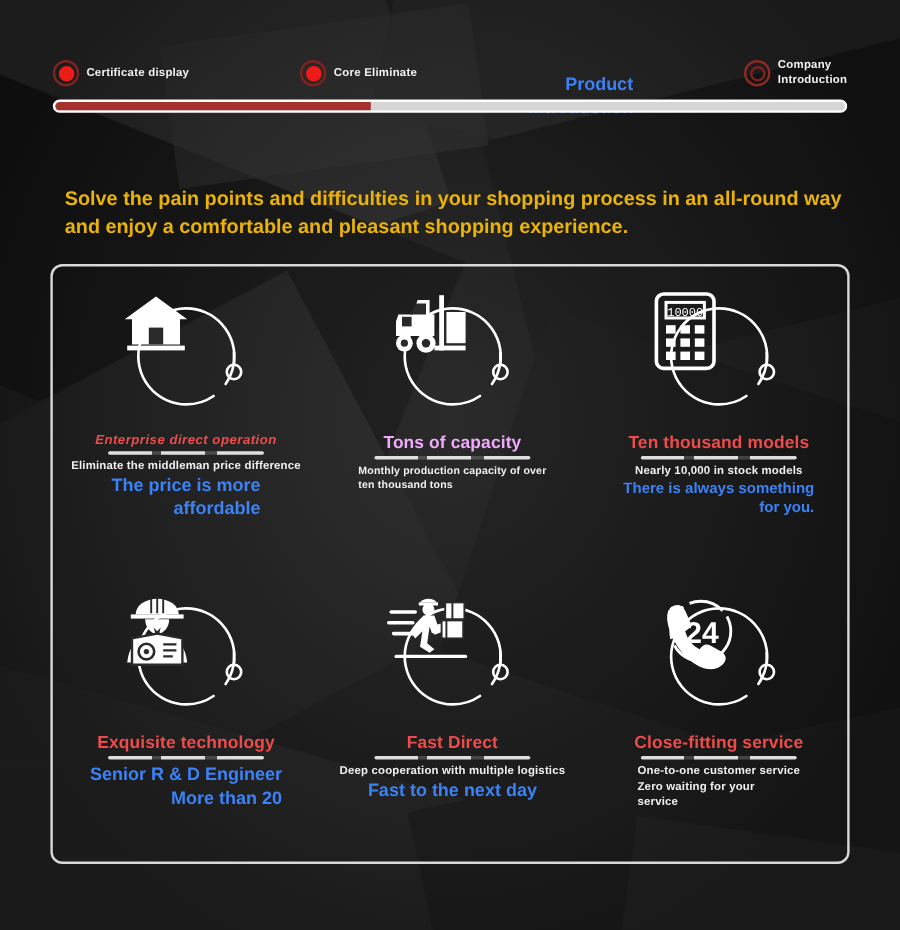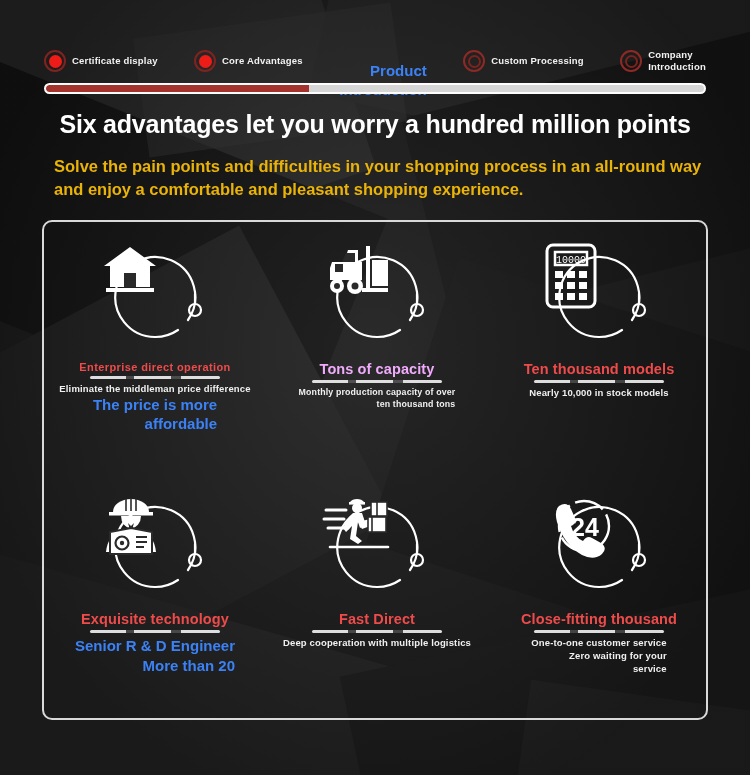--- a/index.html
+++ b/index.html
@@ -88,21 +88,21 @@
   .ring svg{ position:absolute; left:0; top:0; }
   .glyph{ position:absolute; left:0; top:0; width:110px; height:110px;
           display:flex; align-items:center; justify-content:center; }
 
   .title{ margin-top:9px; font-size:14.5px; font-weight:700; color:#ef4b4b; letter-spacing:.1px; text-align:center; }
   .cell.small-title .title{ font-size:11px; letter-spacing:.4px; }
   .divider{ margin-top:3px; width:130px; height:3px;
             background:linear-gradient(90deg, rgba(255,255,255,.85) 0 28%, rgba(255,255,255,.18) 28% 34%,
                        rgba(255,255,255,.85) 34% 62%, rgba(255,255,255,.18) 62% 70%,
                        rgba(255,255,255,.85) 70% 100%); border-radius:2px; }
-  .desc{ margin-top:4px; font-size:9.5px; font-weight:700; color:#f0f0f0; text-align:right; line-height:1.35; letter-spacing:.15px; }
+  .desc{ margin-top:4px; font-size:9.5px; font-weight:700; color:#f0f0f0; text-align:left; line-height:1.35; letter-spacing:.15px; }
   .big{ margin-top:-1px; font-size:15px; font-weight:700; color:#3b82f6; text-align:right; line-height:1.3; }
   .big.sm{ font-size:12.5px; }
   .desc.sm{ font-size:8.8px; }
 </style>
 </head>
 <body>
 
 <div class="bg">
   <div class="facet f1"></div>
     <div class="facet f2"></div>
@@ -123,42 +123,35 @@
     <div class="nav-item active">
       <span class="dot">
           <i></i>
         </span>
       <span class="nav-label">Certificate display</span>
     </div>
     <div class="nav-item active">
       <span class="dot">
           <i></i>
         </span>
-      <span class="nav-label">Core Advantages</span>
+      <span class="nav-label">Core Eliminate</span>
     </div>
     <div class="nav-item big"><br>      <br>      Product<br>Introduction<br>    </div>
-    <div class="nav-item">
-      <span class="dot">
-          <i></i>
-        </span>
-      <span class="nav-label">Custom Processing</span>
-    </div>
     <div class="nav-item">
       <span class="dot">
           <i></i>
         </span>
       <span class="nav-label">Company<br>Introduction</span>
     </div>
   </div>
 
   <div class="progress">
     <div class="fill" id="pfill" style="width: 40%; background: rgb(163, 51, 44);"></div>
   </div>
 
-  <div class="headline">Six advantages let you worry a hundred million points</div>
   <div class="subline">Solve the pain points and difficulties in your shopping process in an all-round way and enjoy a comfortable and pleasant shopping experience.</div>
 
   <div class="frame">
     <div class="grid">
 
       <div class="cell small-title">
         <div class="ring">
           <svg width="110" height="110" viewBox="0 0 110 110">
             <path d="M88 78 A40 40 0 1 0 55 95 A40 40 0 0 0 78 88" fill="none" stroke="#fff" stroke-width="2.2" stroke-linecap="round"></path>
             <path d="M95 55 A40 40 0 0 0 88 34" fill="none" stroke="#fff" stroke-width="2.2" stroke-linecap="round" opacity="0"></path>
@@ -166,21 +159,21 @@
             <circle cx="95" cy="68" r="6" fill="none" stroke="#fff" stroke-width="2.2"></circle>
           </svg>
           <div class="glyph">
             <svg width="60" height="58" viewBox="0 0 60 58">
               <path d="M4 24 L30 5 L56 24 L50 24 L50 45 L10 45 L10 24 Z" fill="#fff"></path>
               <rect x="24" y="31" width="12" height="14" fill="#2a2a2a"></rect>
               <rect x="6" y="46" width="48" height="4" fill="#fff"></rect>
             </svg>
           </div>
         </div>
-        <div class="title" style="color: rgb(239, 75, 75);">Enterprise direct operation</div>
+        <div class="title" style="color: rgb(239, 75, 75); font-style: italic;">Enterprise direct operation</div>
         <div class="divider"></div>
         <div class="desc">Eliminate the middleman price difference</div>
         <div class="big">The price is more<br>affordable</div>
       </div>
 
       <div class="cell">
         <div class="ring">
           <svg width="110" height="110" viewBox="0 0 110 110">
             <path d="M88 78 A40 40 0 1 0 55 95 A40 40 0 0 0 78 88" fill="none" stroke="#fff" stroke-width="2.2" stroke-linecap="round"></path>
             <path d="M95 52 L95 62" fill="none" stroke="#fff" stroke-width="2.2" stroke-linecap="round"></path>
@@ -228,20 +221,21 @@
                 <rect x="11" y="51" width="8" height="7"></rect>
                   <rect x="23" y="51" width="8" height="7"></rect>
                   <rect x="35" y="51" width="8" height="7"></rect>
               </g>
             </svg>
           </div>
         </div>
         <div class="title" style="color: rgb(239, 75, 75);">Ten thousand models</div>
         <div class="divider"></div>
         <div class="desc">Nearly 10,000 in stock models</div>
+        <div class="big sm">There is always something<br>for you.</div>
       </div>
 
       <div class="cell">
         <div class="ring">
           <svg width="110" height="110" viewBox="0 0 110 110">
             <path d="M88 78 A40 40 0 1 0 55 95 A40 40 0 0 0 78 88" fill="none" stroke="#fff" stroke-width="2.2" stroke-linecap="round"></path>
             <path d="M95 52 L95 62" fill="none" stroke="#fff" stroke-width="2.2" stroke-linecap="round"></path>
             <circle cx="95" cy="68" r="6" fill="none" stroke="#fff" stroke-width="2.2"></circle>
           </svg>
           <div class="glyph">
@@ -284,38 +278,39 @@
               <rect x="49" y="10" width="16" height="14" fill="#fff" stroke="#2a2a2a" stroke-width="1.6"></rect>
               <rect x="46" y="25" width="18" height="15" fill="#fff" stroke="#2a2a2a" stroke-width="1.6"></rect>
               <path d="M55 10 L55 24 M50 25 L50 40" stroke="#2a2a2a" stroke-width="1.6"></path>
               <path d="M8 55 L66 55" stroke="#fff" stroke-width="2.6" stroke-linecap="round"></path>
             </svg>
           </div>
         </div>
         <div class="title" style="color: rgb(239, 75, 75);">Fast Direct</div>
         <div class="divider"></div>
         <div class="desc">Deep cooperation with multiple logistics</div>
+        <div class="big">Fast to the next day</div>
       </div>
 
       <div class="cell">
         <div class="ring">
           <svg width="110" height="110" viewBox="0 0 110 110">
             <path d="M88 78 A40 40 0 1 0 55 95 A40 40 0 0 0 78 88" fill="none" stroke="#fff" stroke-width="2.2" stroke-linecap="round"></path>
             <path d="M95 52 L95 62" fill="none" stroke="#fff" stroke-width="2.2" stroke-linecap="round"></path>
             <circle cx="95" cy="68" r="6" fill="none" stroke="#fff" stroke-width="2.2"></circle>
           </svg>
           <div class="glyph">
             <svg width="74" height="70" viewBox="0 0 74 70">
               <circle cx="40" cy="34" r="25" fill="none" stroke="#fff" stroke-width="2.4" stroke-dasharray="30 6 30 6 30 6"></circle>
               <text x="41" y="44" font-family="'Liberation Sans', sans-serif" font-size="25" font-weight="700" fill="#fff" text-anchor="middle">24</text>
               <path d="M15 14 q8-5 12 3 l4 9 q2 5-4 8 q3 11 12 15 q4-6 9-3 l9 5 q7 5 1 11 q-8 7-20 1 Q20 53 13 30 q-3-11 2-16 Z" fill="#fff"></path>
             </svg>
           </div>
         </div>
-        <div class="title" style="color: rgb(239, 75, 75);">Close-fitting thousand</div>
+        <div class="title" style="color: rgb(239, 75, 75);">Close-fitting service</div>
         <div class="divider"></div>
         <div class="desc">One-to-one customer service<br>Zero waiting for your<br>service</div>
         <div class="big"></div>
       </div>
 
     </div>
   </div>
 </div>
 
 </body></html>

